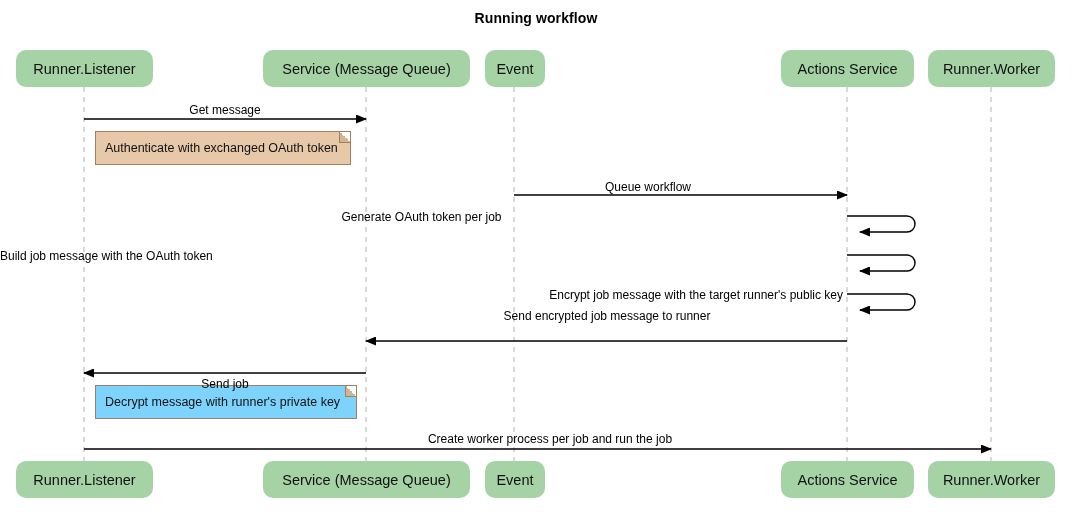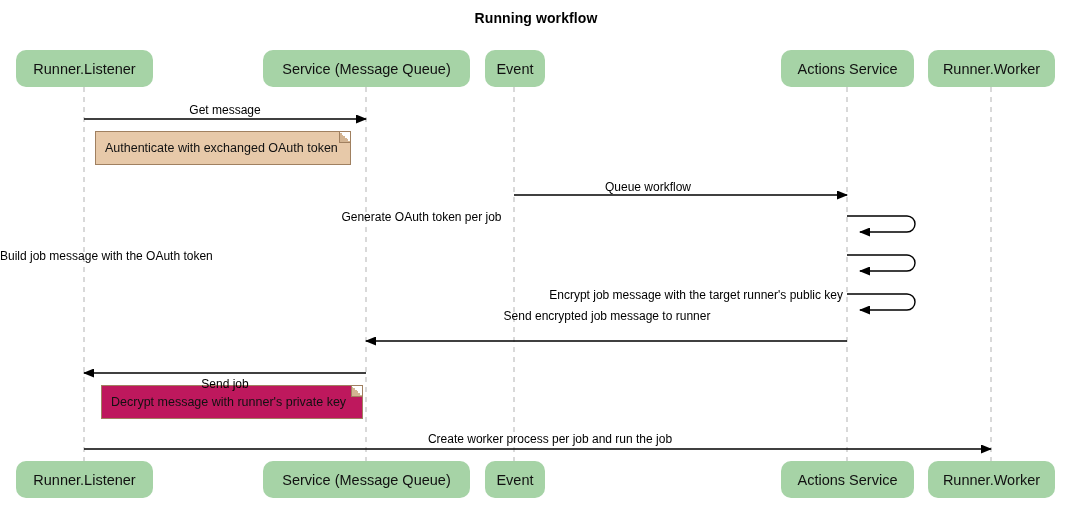--- a/index.html
+++ b/index.html
@@ -153,21 +153,21 @@
       </div>
       <div class="participant-box" style="left: 928px; top: 461px; width: 127px; height: 37px; background: rgb(166, 211, 166);">
         <span>Runner.Worker</span>
       </div>
     </div>
   <div id="notes-layer">
       <div class="note-box" style="left: 95px; top: 131px; width: 256px; height: 34px; background: rgb(231, 201, 169); border-color: rgb(160, 128, 96);">
         <span>Authenticate with exchanged OAuth token</span>
         <span class="note-fold"></span>
       </div>
-      <div class="note-box" style="left: 101px; top: 385px; width: 262px; height: 34px; background: #be185d; border-color: rgb(160, 128, 96);">
+      <div class="note-box" style="left: 95px; top: 385px; width: 262px; height: 34px; background: #7dd3fc; border-color: rgb(160, 128, 96);">
         <span>Decrypt message with runner's private key</span>
         <span class="note-fold"></span>
       </div>
     </div>
   <div id="labels-layer">
       <div class="msg-label" style="top: 103px; left: 225px;">Get message</div>
       <div class="msg-label" style="top: 180px; left: 648px;">Queue workflow</div>
       <div class="msg-label right-anchored" style="top: 210px; left: 0px; width: 843px; text-align: center;">Generate OAuth token per job</div>
       <div class="msg-label right-anchored" style="top: 249px; left: 0px; width: 843px; text-align: left;">Build job message with the OAuth token</div>
       <div class="msg-label right-anchored" style="top: 288px; left: 0px; width: 843px; text-align: right;">Encrypt job message with the target runner's public key</div>

